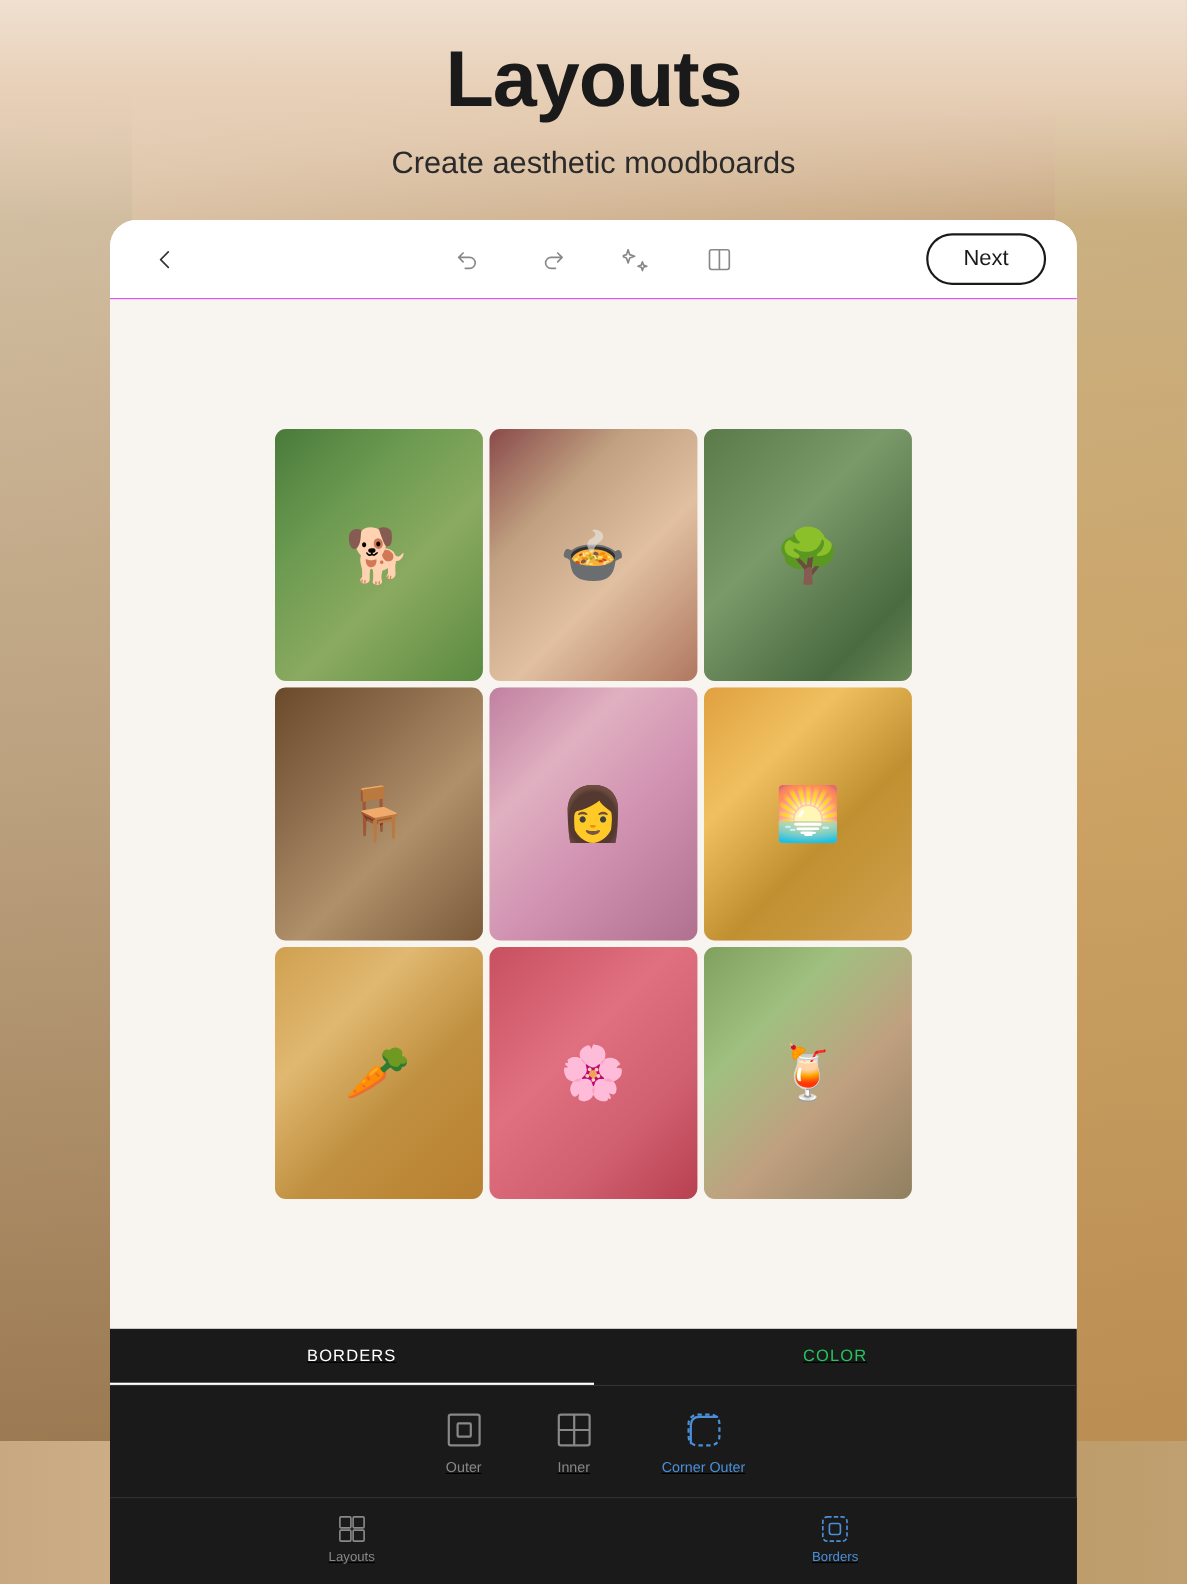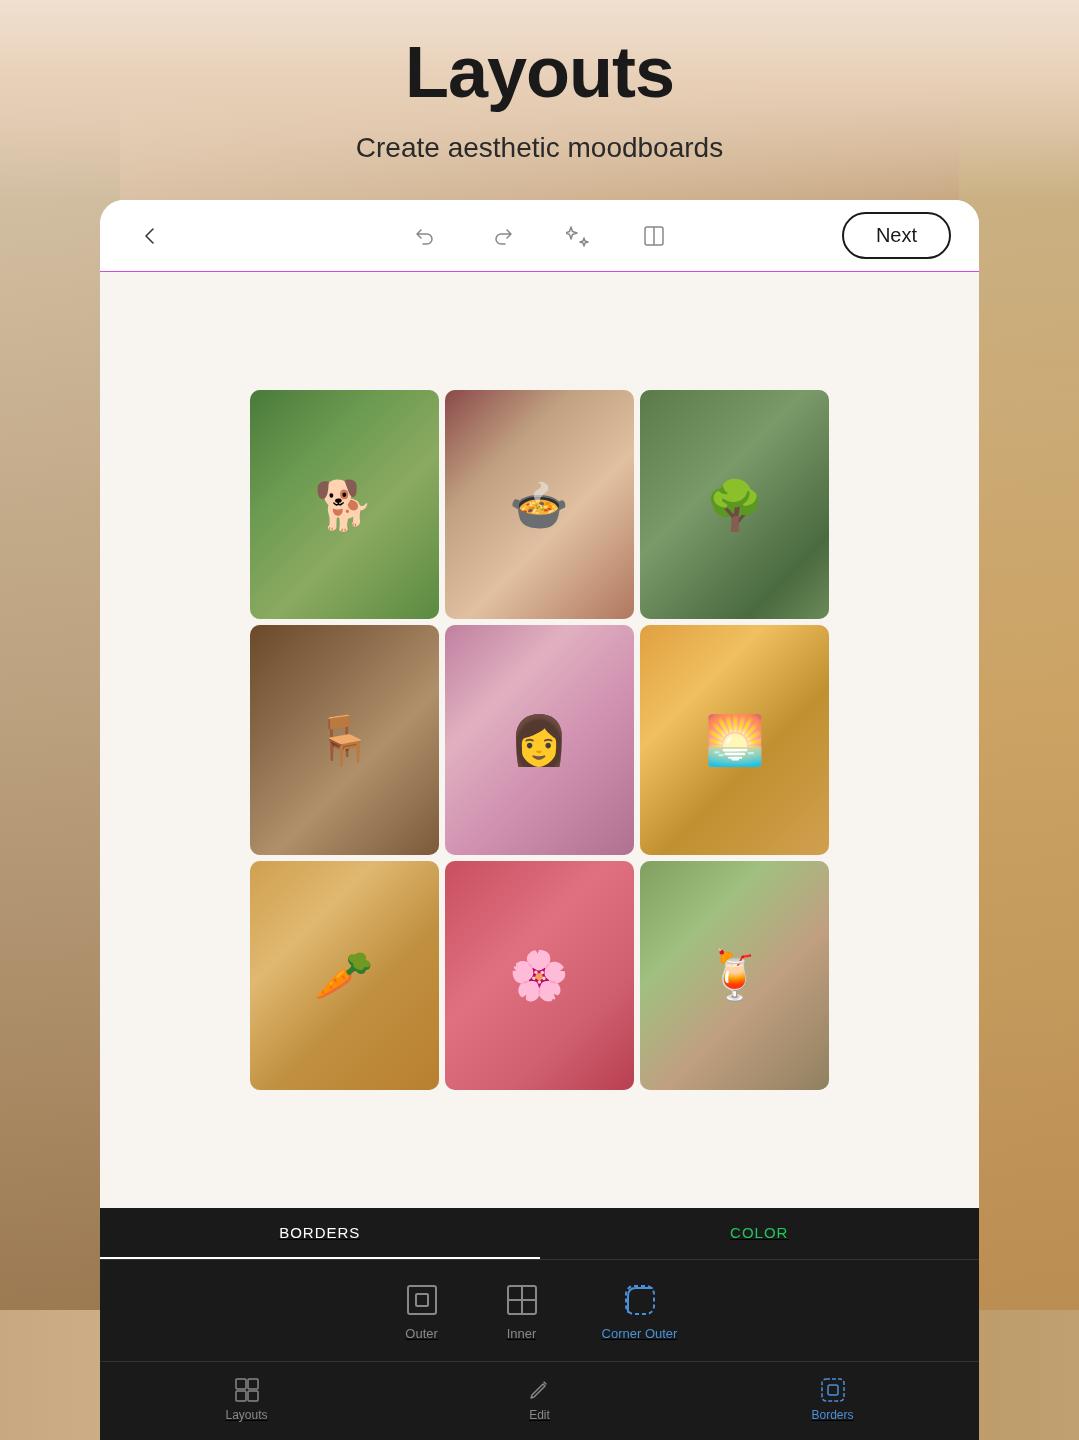--- a/index.html
+++ b/index.html
@@ -492,29 +492,20 @@
             <rect x="3" y="3" width="10" height="10" rx="1"></rect>
             <rect x="15" y="3" width="10" height="10" rx="1"></rect>
             <rect x="3" y="15" width="10" height="10" rx="1"></rect>
             <rect x="15" y="15" width="10" height="10" rx="1"></rect>
           </svg>
         </div>
         <span class="nav-label">Layouts</span>
       </div>
       <div class="nav-item">
         <div class="nav-icon">
-          <svg width="28" height="28" viewBox="0 0 28 28" fill="none" stroke="#888" stroke-width="1.5">
-            <path d="M5 22l3-1 11-11-2-2-11 11-1 3z" stroke-linecap="round" stroke-linejoin="round"></path>
-            <path d="M18 6l2 2" stroke-linecap="round"></path>
-          </svg>
-        </div>
-        <span class="nav-label">Edit</span>
-      </div>
-      <div class="nav-item">
-        <div class="nav-icon">
           <svg width="28" height="28" viewBox="0 0 28 28" fill="none" stroke="#4a90d9" stroke-width="1.5">
             <rect x="3" y="3" width="22" height="22" rx="4" stroke-dasharray="4 2"></rect>
             <rect x="9" y="9" width="10" height="10" rx="2"></rect>
           </svg>
         </div>
         <span class="nav-label active">Borders</span>
       </div>
     </div>
 
   </div>

